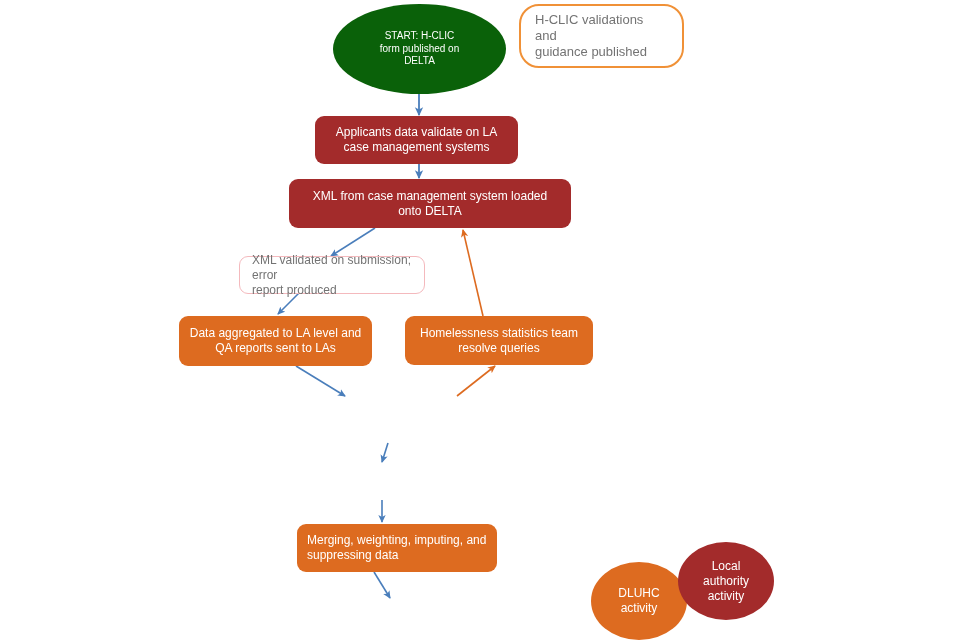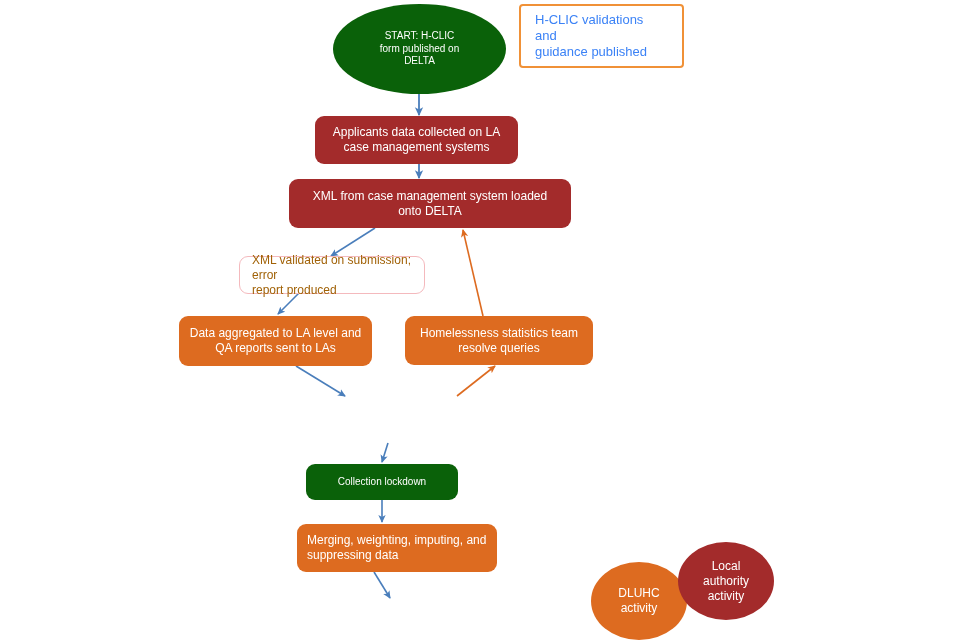--- a/index.html
+++ b/index.html
@@ -45,30 +45,30 @@
   .node.ellipse {
     border-radius: 50%;
   }
   .node.maroon  { background: #a32b2b; }
   .node.orange  { background: #dd6b20; margin-left: 16px; }
   .node.green   { background: #0a6109; }
   .node.white-pink {
     background: #ffffff;
     border: 1.4px solid #f4b9bd;
     border-radius: 9px;
-    color: #a16207;
+    color: #737373;
     justify-content: flex-start;
     text-align: left;
     padding: 6px 12px;
   }
   .node.white-orange {
     background: #ffffff;
     border: 2.2px solid #f09137;
-    border-radius: 4px;
-    color: #3b82f6;
+    border-radius: 20px;
+    color: #737373;
     justify-content: flex-start;
     text-align: left;
     padding: 6px 14px;
   }
   .align-left {
     justify-content: flex-start;
     text-align: left;
   }
   .fs12 { font-size: 12px; }
   .fs13 { font-size: 13px; }
@@ -110,37 +110,36 @@
     <line x1="374" y1="572" x2="390" y2="598" stroke="#4a7ebb" stroke-width="1.6" marker-end="url(#arrow-blue)"></line>
   </svg>
 
   <div class="node ellipse green fs12b" style="left:333px; top:4px; width:173px; height:90px;">START: H-CLIC
 form published on
 DELTA</div>
 
   <div class="node white-orange fs13" style="left:519px; top:4px; width:165px; height:64px;">H-CLIC validations and
 guidance published</div>
 
-  <div class="node box maroon fs12" style="left:315px; top:116px; width:203px; height:48px;">Applicants data collected on LA
+  <div class="node box maroon fs12" style="left:315px; top:116px; width:203px; height:48px;">Applicants data validate on LA
 case management systems</div>
 
   <div class="node box maroon fs12" style="left:289px; top:179px; width:282px; height:49px;">XML from case management system loaded
 onto DELTA</div>
 
   <div class="node white-pink fs12" style="left:239px; top:256px; width:186px; height:38px;">XML validated  on submission; error
 report produced</div>
 
   <div class="node box orange fs12" style="left:163px; top:316px; width:193px; height:50px;">Data aggregated to LA level  and
 QA reports sent to LAs</div>
 
   <div class="node box orange fs12" style="left:389px; top:316px; width:188px; height:49px;">Homelessness statistics team
 resolve queries</div>
 
 
-  <div class="node box green fs12b" style="left:306px; top:464px; width:152px; height:36px;">Collection lockdown</div>
 
   <div class="node box orange fs12 align-left" style="left:281px; top:524px; width:200px; height:48px;">Merging, weighting, imputing, and
 suppressing data</div>
 
 
 
   <div class="node ellipse orange fs12" style="left:575px; top:562px; width:96px; height:78px;">DLUHC
 activity</div>
 
   <div class="node ellipse maroon fs12" style="left:678px; top:542px; width:96px; height:78px;">Local

